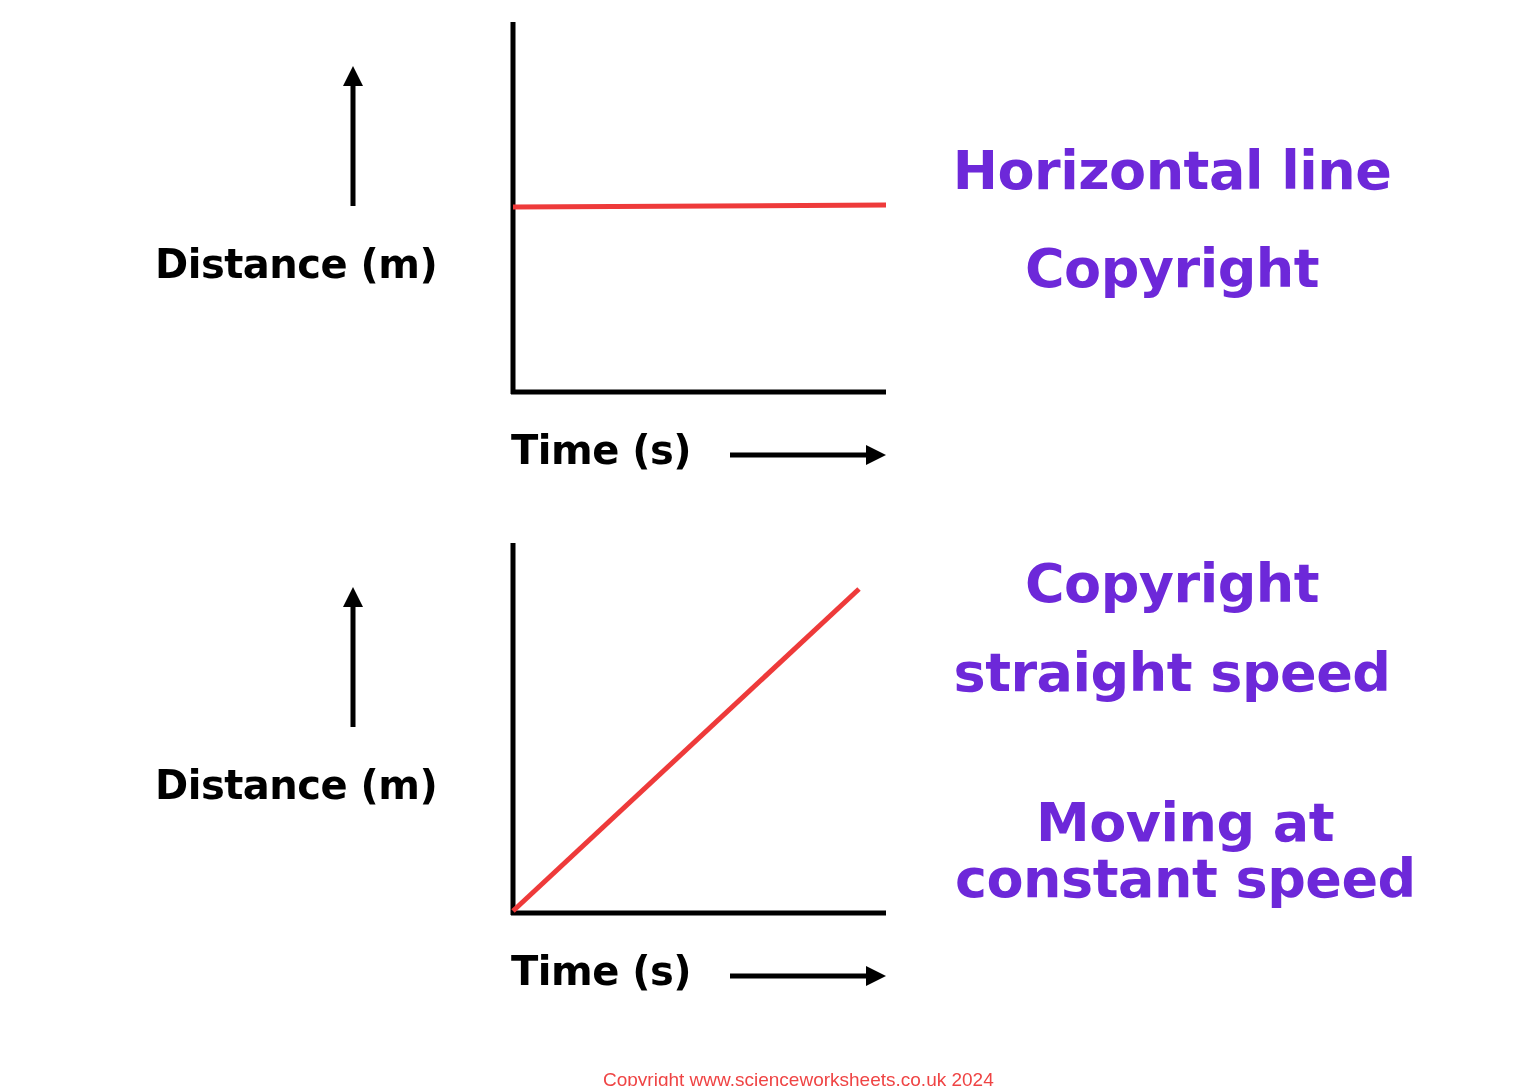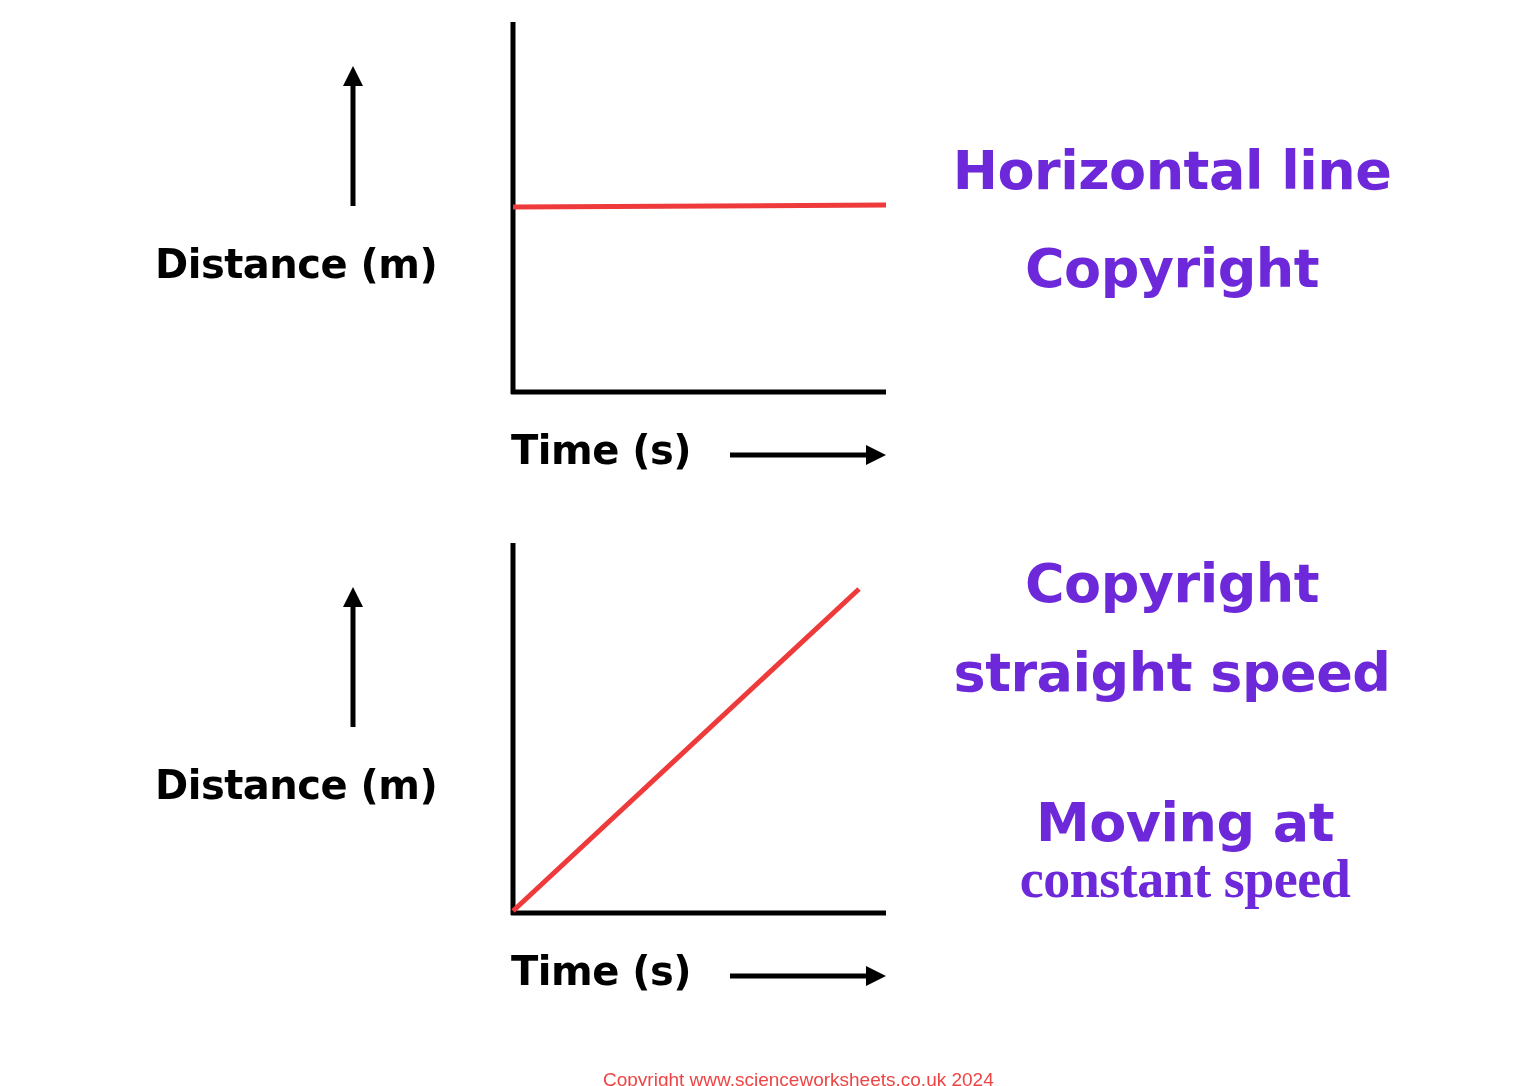--- a/index.html
+++ b/index.html
@@ -40,15 +40,15 @@
 <div class="abs axis-label" style="left:155px; top:244px;">Distance (m)</div>
 <div class="abs axis-label" style="left:511px; top:430px;">Time (s)</div>
 <div class="abs note" style="left:942px; top:144px; width:460px;">Horizontal line</div>
 <div class="abs note" style="left:942px; top:242px; width:460px;">Copyright</div>
 
 <div class="abs axis-label" style="left:155px; top:765px;">Distance (m)</div>
 <div class="abs axis-label" style="left:511px; top:951px;">Time (s)</div>
 <div class="abs note" style="left:942px; top:557px; width:460px;">Copyright</div>
 <div class="abs note" style="left:942px; top:646px; width:460px;">straight speed</div>
 <div class="abs note" style="left:955px; top:796px; width:460px;">Moving at</div>
-<div class="abs note" style="left:955px; top:852px; width:460px;font-family:Liberation Serif, serif;">constant speed</div>
+<div class="abs note" style="left:955px; top:852px; width:460px;">constant speed</div>
 
 <div class="abs copyright" style="left:603px; top:1069px;">Copyright www.scienceworksheets.co.uk 2024</div>
 
 </body></html>

